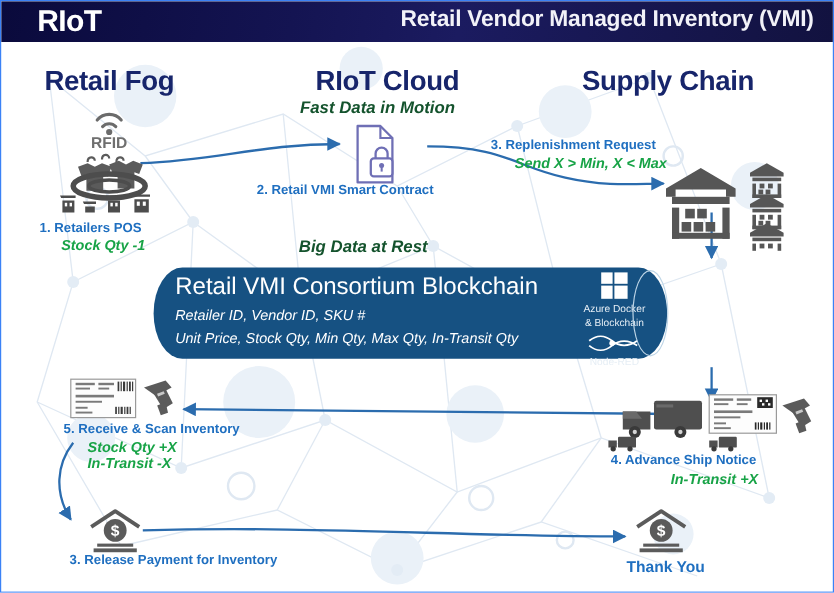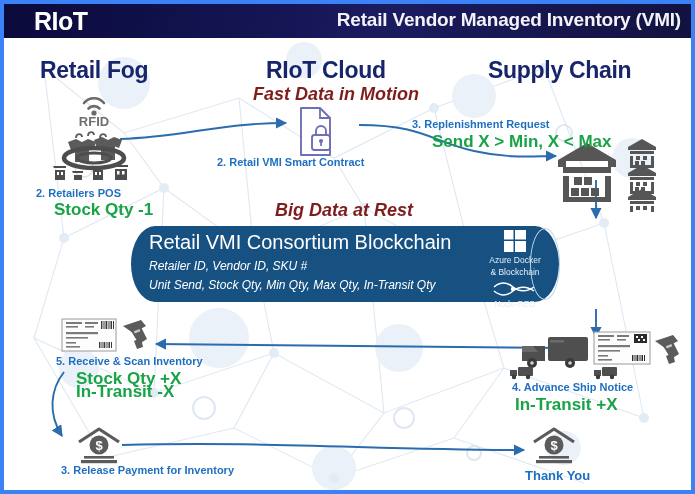--- a/index.html
+++ b/index.html
@@ -5,21 +5,21 @@
   html, body {
     margin: 0; padding: 0;
     background: #ffffff;
   }
   #page {
     position: relative;
     width: 695px; height: 494px;
     overflow: hidden;
     background: #ffffff;
     font-family: "Liberation Sans", sans-serif;
-    border: 4px solid #3b82f6;
+    border: 1px solid #3b82f6;
     box-sizing: border-box;
   }
   
   #header {
     position: absolute; left: 0; top: 0;
     width: 695px; height: 34px;
     background: linear-gradient(100deg, #0a0a3c 0%, #141452 35%, #1b1b60 55%, #12123f 100%);
   }
   #logo {
     position: absolute; left: 30px; top: 3px;
@@ -44,40 +44,41 @@
   .sect-head {
     position: absolute;
     color: #17256b;
     font-weight: 700;
     font-size: 23px;
     letter-spacing: -0.3px;
     white-space: nowrap;
   }
   .sub-head {
     position: absolute;
-    color: #7f1d1d;
+    color: #14532d;
     font-weight: 700;
     font-style: italic;
-    font-size: 18px;
+    font-size: 14px;
     white-space: nowrap;
   }
   
   .step-blue {
     position: absolute;
     color: #1f6fc0;
     font-weight: 700;
     font-size: 11px;
     white-space: nowrap;
   }
   .step-green {
     position: absolute;
     color: #17a346;
     font-weight: 700;
-    font-size: 17px;
+    font-size: 12px;
     white-space: nowrap;
+    font-style: italic;
   }
   
   #blockchain {
     position: absolute;
     left: 127px; top: 222px;
     width: 428px; height: 76px;
   }
   #bc-body {
     position: absolute; left: 0; top: 0;
     width: 428px; height: 76px;
@@ -200,21 +201,21 @@
 
       <path d="M118 441 C 260 437, 380 446, 520 446"></path>
     </g>
   </svg>
 
   <div class="sect-head" style="left:262px; top:53px;">RIoT Cloud</div>
   <div class="sect-head" style="left:36px; top:53px;">Retail Fog</div>
   <div class="sect-head" style="left:484px; top:53px;">Supply Chain</div>
 
   <div class="sub-head" style="left:249px; top:80px;">Fast Data in Motion</div>
-  <div class="sub-head" style="left:271px; top:196px;text-align:center;">Big Data at Rest</div>
+  <div class="sub-head" style="left:248px; top:196px;text-align:center;">Big Data at Rest</div>
 
   <div class="icon" style="left:32px; top:86px;">
     <svg width="120" height="92" viewBox="0 0 120 92">
 
       <g fill="none" stroke="#6b6b6b" stroke-width="2.6" stroke-linecap="round">
         <path d="M48 13 A 13 13 0 0 1 68 13"></path>
         <path d="M52.5 18.5 A 7.5 7.5 0 0 1 63.5 18.5"></path>
       </g>
       <circle cx="58" cy="23" r="2.6" fill="#6b6b6b"></circle>
 
@@ -315,21 +316,21 @@
         <rect x="82" y="69" width="4" height="4"></rect>
           <rect x="89" y="69" width="4" height="4"></rect>
       </g>
     </svg>
   </div>
 
   <div id="blockchain">
     <div id="bc-body">
       <div id="bc-title">Retail VMI Consortium Blockchain</div>
       <div class="bc-line" id="bc-line1">Retailer ID, Vendor ID, SKU #</div>
-      <div class="bc-line" id="bc-line2">Unit Send, Stock Qty, Min Qty, Max Qty, In-Transit Qty</div>
+      <div class="bc-line" id="bc-line2">Unit Price, Stock Qty, Min Qty, Max Qty, In-Transit Qty</div>
 
       <div id="azure-block">
         <svg width="24" height="24" viewBox="0 0 24 24" style="margin:0 auto; display:block;">
           <rect x="1" y="1" width="9.5" height="9.5" fill="#ffffff"></rect>
           <rect x="12" y="1" width="11" height="9.5" fill="#ffffff"></rect>
           <rect x="1" y="12" width="9.5" height="11" fill="#ffffff"></rect>
           <rect x="12" y="12" width="11" height="11" fill="#ffffff"></rect>
         </svg>
         <div class="azure-cap">Azure Docker</div>
         <div class="azure-cap">&amp; Blockchain</div>
@@ -474,30 +475,30 @@
   <div class="icon" style="left:527px; top:422px;">
     <svg width="46" height="40" viewBox="0 0 46 40">
       <path d="M3 16 L23 3 L43 16" fill="none" stroke="#5b5b5b" stroke-width="3.2" stroke-linejoin="round"></path>
       <circle cx="23" cy="19" r="9.5" fill="#5b5b5b"></circle>
       <text x="23" y="24" font-family="Liberation Sans, sans-serif" font-size="13" font-weight="700" fill="#ffffff" text-anchor="middle">$</text>
       <rect x="8" y="30" width="30" height="2.6" fill="#5b5b5b"></rect>
       <rect x="5" y="34" width="36" height="3.2" fill="#5b5b5b"></rect>
     </svg>
   </div>
 
-  <div class="step-blue" style="left:32px;  top:183px;">2. Retailers POS</div>
+  <div class="step-blue" style="left:32px;  top:183px;">1. Retailers POS</div>
   <div class="step-green" style="left:50px;  top:196px;">Stock Qty -1</div>
 
   <div class="step-blue" style="left:213px; top:152px;">2. Retail VMI  Smart Contract</div>
 
   <div class="step-blue" style="left:408px; top:114px;">3. Replenishment Request</div>
   <div class="step-green" style="left:428px; top:128px;">Send X &gt; Min, X &lt; Max</div>
 
   <div class="step-blue" style="left:508px; top:377px;">4. Advance Ship Notice</div>
-  <div class="step-green" style="left:511px; top:391px;">In-Transit +X</div>
+  <div class="step-green" style="left:558px; top:391px;">In-Transit +X</div>
 
   <div class="step-blue" style="left:52px;  top:351px;">5. Receive &amp; Scan Inventory</div>
   <div class="step-green" style="left:72px;  top:365px;">Stock Qty +X</div>
   <div class="step-green" style="left:72px;  top:378px;">In-Transit  -X</div>
 
   <div class="step-blue" style="left:57px;  top:460px;">3. Release Payment for Inventory</div>
 
   <div class="step-blue" style="left:521px; top:464px; font-size:13px;text-align:center;">Thank You</div>
 
 </div>

